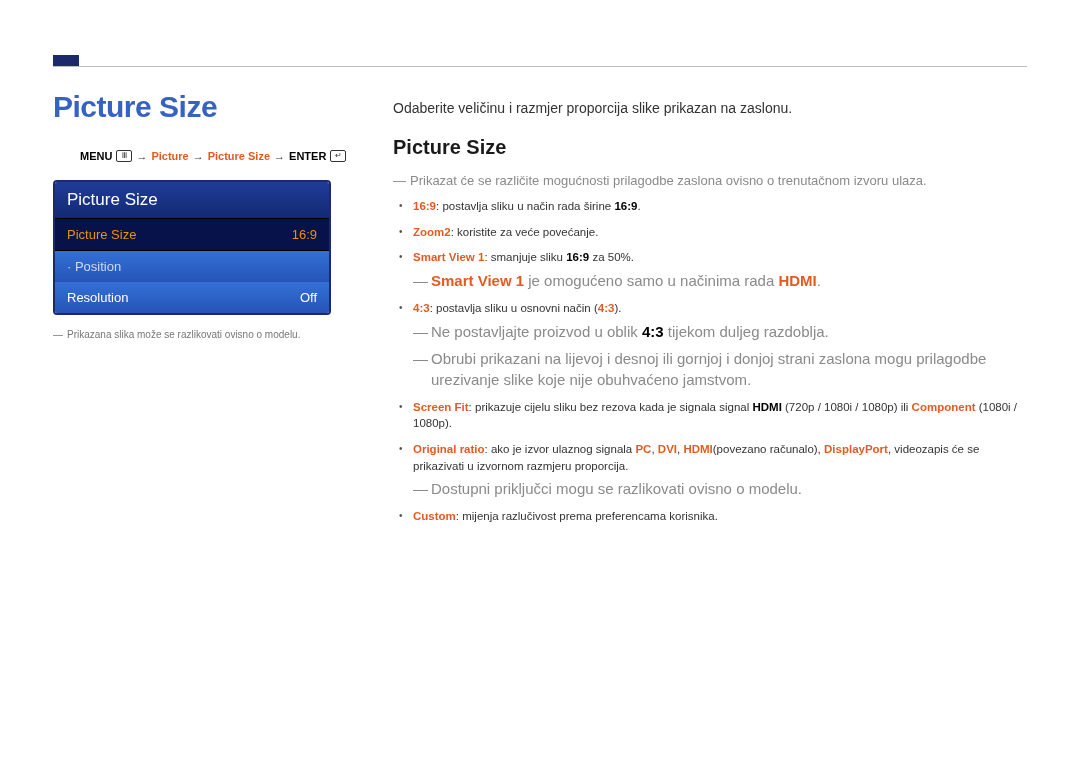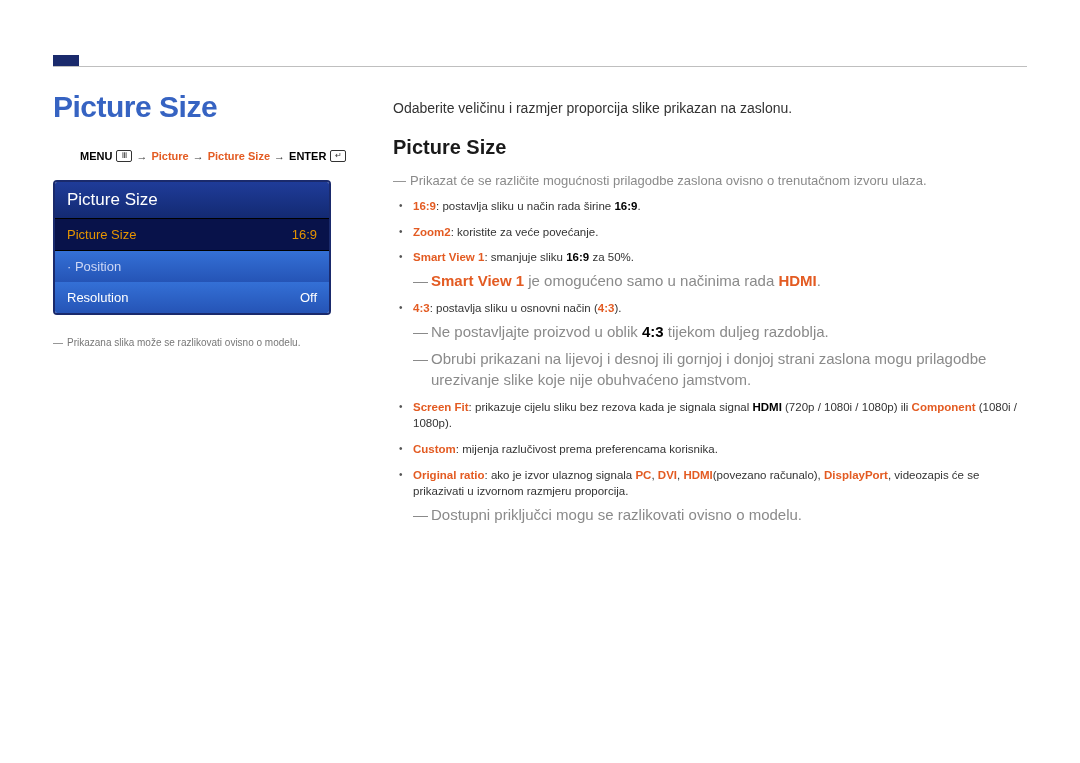--- a/index.html
+++ b/index.html
@@ -86,21 +86,21 @@
   .osd-row.selected {
     background: #08124a;
     border-top: 1px solid #000;
     border-bottom: 1px solid #000;
   }
   .osd-row.selected .label { color: #e69400; }
   .osd-row.selected .value { color: #e69400; }
   .osd-row.disabled .label { color: #cfd8f5; }
 
   .footnote {
-    margin-top: 22px;
+    margin-top: 14px;
     font-size: 10px;
     color: #777;
   }
   .footnote .dash { margin-right: 4px; color:#777; }
 
   
   .right-col { flex: 1; padding-top: 10px; }
   .intro { font-size: 14px; color:#333; margin-bottom: 20px; }
   .sub-title {
     font-size: 20px;
@@ -232,24 +232,24 @@
         </div>
         <div class="sub-note" style="padding-left:18px;">
           
           <span>Obrubi prikazani na lijevoj i desnoj ili gornjoj i donjoj strani zaslona mogu prilagodbe urezivanje slike koje nije obuhvaćeno jamstvom.</span>
         </div>
       </li>
       <li>
         <span class="key">Screen Fit</span><span>: prikazuje cijelu sliku bez rezova kada je signala signal </span><span class="boldk">HDMI</span><span> (720p / 1080i / 1080p) ili </span><span class="key">Component</span><span> (1080i / 1080p).</span>
       </li>
       <li>
-        <span class="key">Custom</span><span>: mijenja razlučivost prema preferencama korisnika.</span>
-      </li>
-      <li>
         <span class="key">Original ratio</span><span>: ako je izvor ulaznog signala </span><span class="key">PC</span><span>, </span><span class="key">DVI</span><span>, </span><span class="key">HDMI</span><span>(povezano računalo), </span><span class="key">DisplayPort</span><span>, videozapis će se prikazivati u izvornom razmjeru proporcija.</span>
         <div class="sub-note">
           <span>Dostupni priključci mogu se razlikovati ovisno o modelu.</span>
         </div>
       </li>
+      <li>
+        <span class="key">Custom</span><span>: mijenja razlučivost prema preferencama korisnika.</span>
+      </li>
     </ul>
   </div>
 
 </div>
 
 </body></html>

